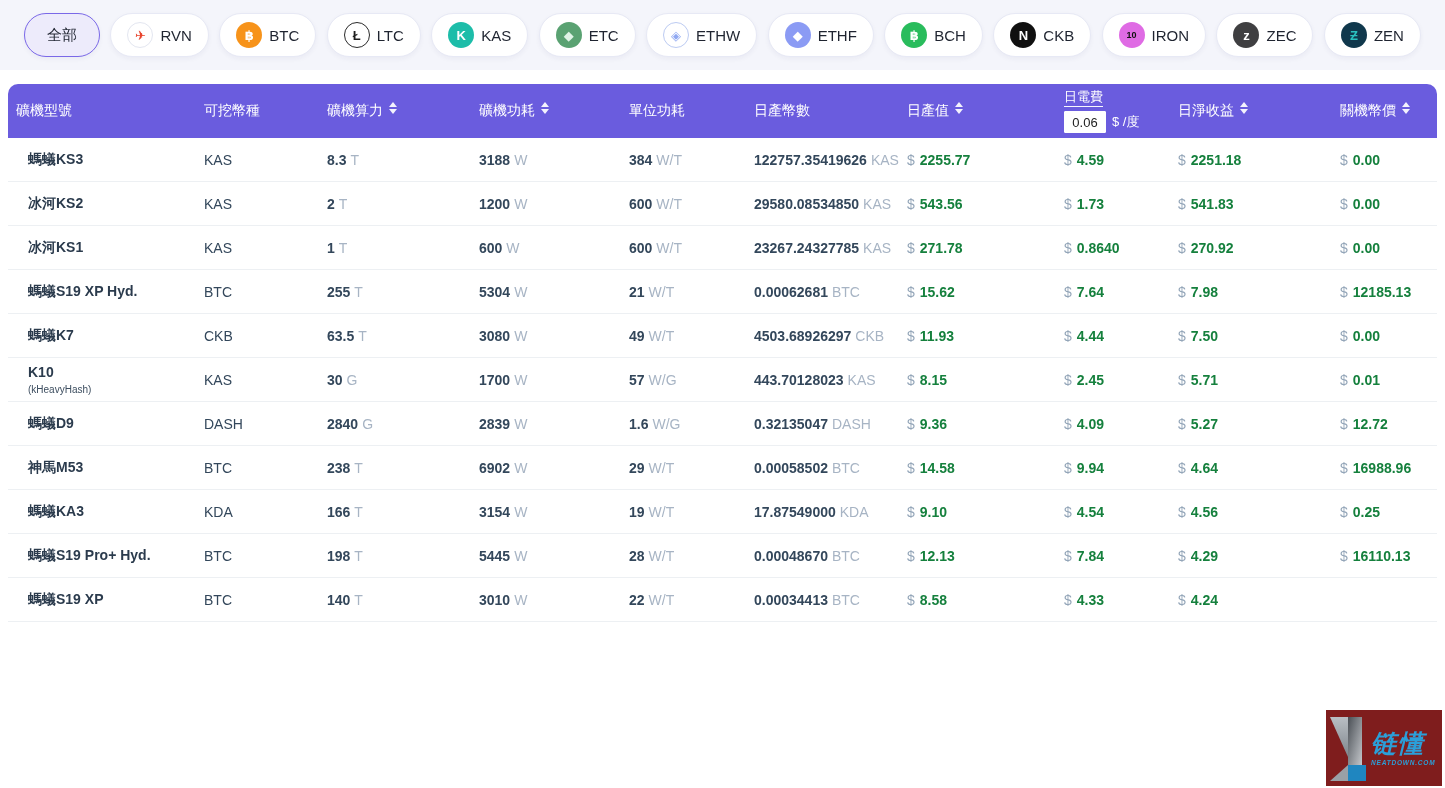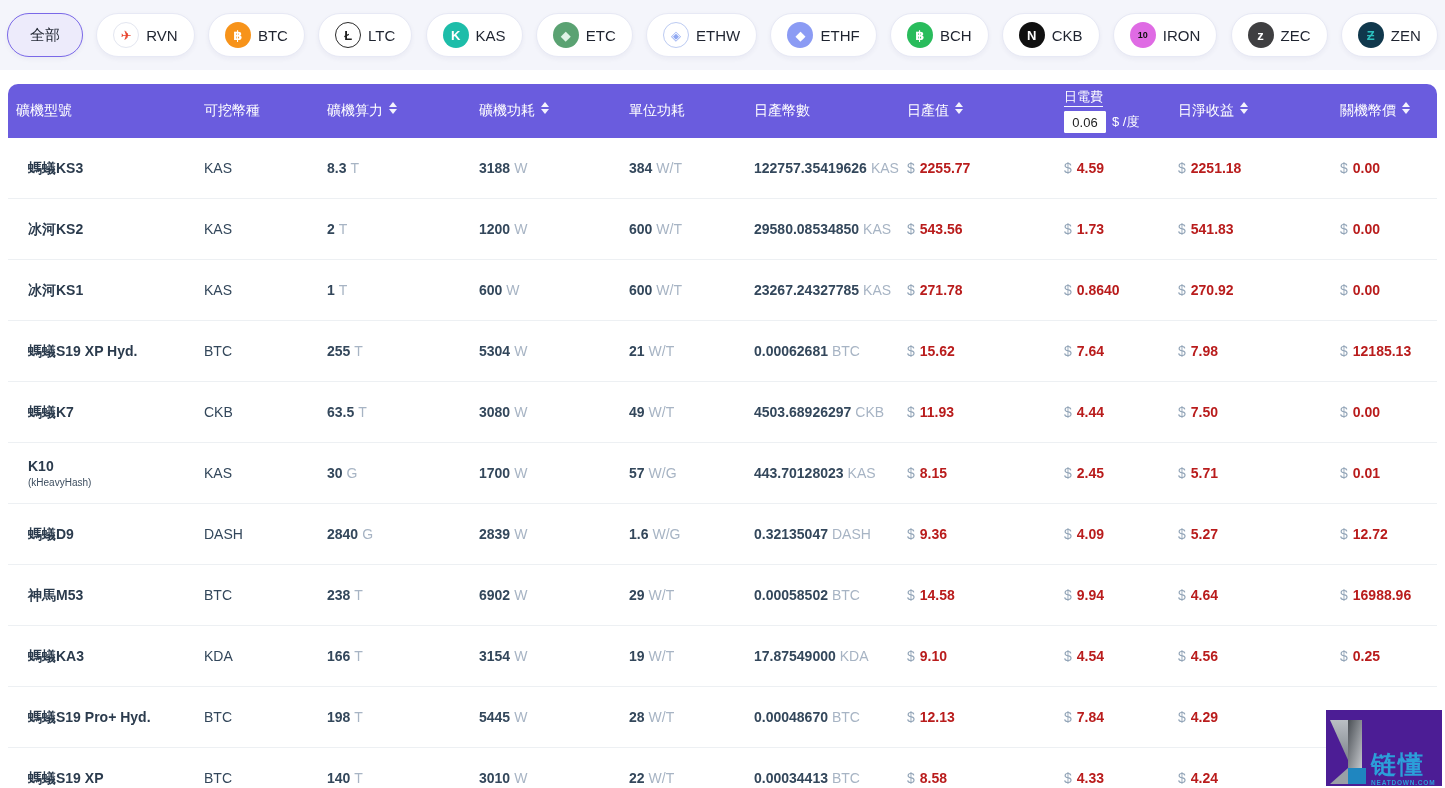--- a/index.html
+++ b/index.html
@@ -1,21 +1,21 @@
 <!DOCTYPE html>
 <html><head>
 <meta charset="utf-8">
 <style>
   * { box-sizing: border-box; margin: 0; padding: 0; }
   html,body { width:1445px; height:788px; overflow:hidden; background:#fff;
     font-family:"Liberation Sans","DejaVu Sans",sans-serif; position:relative; }
 
   
   .topbar { height:70px; background:#F4F5FB; display:flex; align-items:center;
-    justify-content:space-between; padding:0 7px; }
+    justify-content:space-between; padding:0 24px; }
   .chip { display:inline-flex; align-items:center; gap:7px; height:44px;
     padding:0 16px; background:#fff; border:1px solid #E7E9F5; border-radius:22px;
     font-size:15px; color:#1f2430; cursor:pointer;
     box-shadow:0 2px 5px rgba(30,34,90,.05); white-space:nowrap; }
   .chip.selected { background:#EDEBFB; border:1px solid #7A68E8; padding:0 22px; }
   .coin-ic { width:26px; height:26px; border-radius:50%; display:flex;
     align-items:center; justify-content:center; font-size:13px; font-weight:bold;
     flex:0 0 26px; line-height:1; }
 
   
@@ -30,34 +30,34 @@
   .sort i { width:0; height:0; border-left:4px solid transparent; border-right:4px solid transparent; display:block; }
   .sort .up { border-bottom:5px solid rgba(255,255,255,.92); }
   .sort .dn { border-top:5px solid rgba(255,255,255,.92); }
   .elec-col { display:flex; flex-direction:column; justify-content:center; font-size:13px; line-height:1.25; }
   .elec-label { border-bottom:1px solid rgba(255,255,255,.95); padding-bottom:1px; width:max-content; }
   .elec-row { display:flex; align-items:center; gap:6px; margin-top:4px; }
   .elec-input { width:42px; height:22px; border:1px solid #fff; background:#fff;
     color:#222; font-size:13px; text-align:center; border-radius:1px; padding:0;
     font-family:"Liberation Sans",sans-serif; }
 
-  .trow { height:61px; align-items:center; border-bottom:1px solid #EDF0F3;
+  .trow { height:44px; align-items:center; border-bottom:1px solid #EDF0F3;
     background:#fff; font-size:14px; color:#33475B; }
   .cell-model { padding-left:20px; font-weight:bold; color:#2B3B4D; line-height:1.3; }
   .model-sub { font-weight:normal; font-size:10px; color:#3c4d5f; margin-top:1px; }
   .unit { color:#A7B4C4; margin-left:4px; }
   .cur { color:#93A5B8; margin-right:5px; }
-  .amt { color:#b91c1c; font-weight:600; }
+  .amt { color:#15803d; font-weight:600; }
   .val { font-weight:600; }
   .coin-cell { font-weight:normal; }
   .hide { visibility:hidden; }
 
   
   .watermark { position:absolute; right:3px; bottom:2px; width:116px; height:76px;
-    background:#4c1d95; display:flex; align-items:flex-end; gap:5px; padding-left:2px; }
+    background:#7f1d1d; display:flex; align-items:center; gap:5px; padding-left:2px;font-style:italic; }
   .wm-text { display:flex; flex-direction:column; align-items:flex-start; }
   .wm-brand { color:#2B9FD9; font-size:25px; font-weight:bold; line-height:1.05; letter-spacing:2px; }
   .wm-domain { color:#2B9FD9; font-size:6.5px; font-weight:bold; letter-spacing:.8px; margin-top:2px; }
 </style>
 </head>
 <body>
 
 <div class="topbar" id="topbar">
     <div class="chip selected">
 

